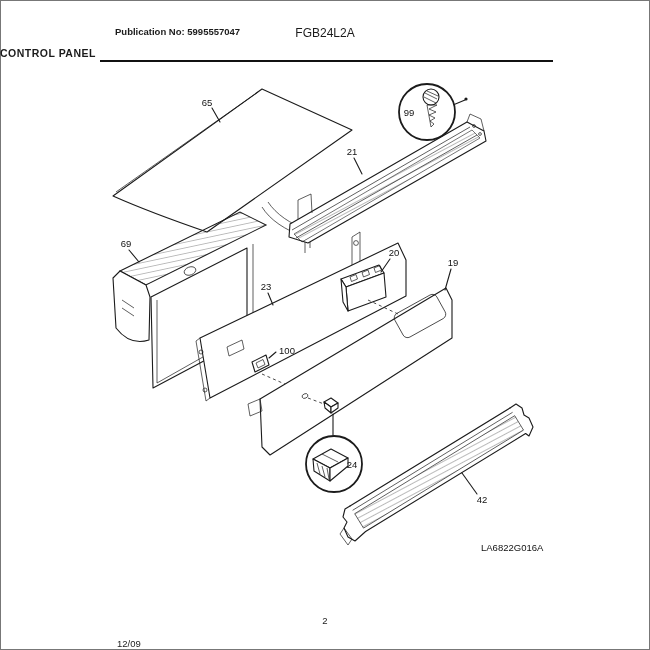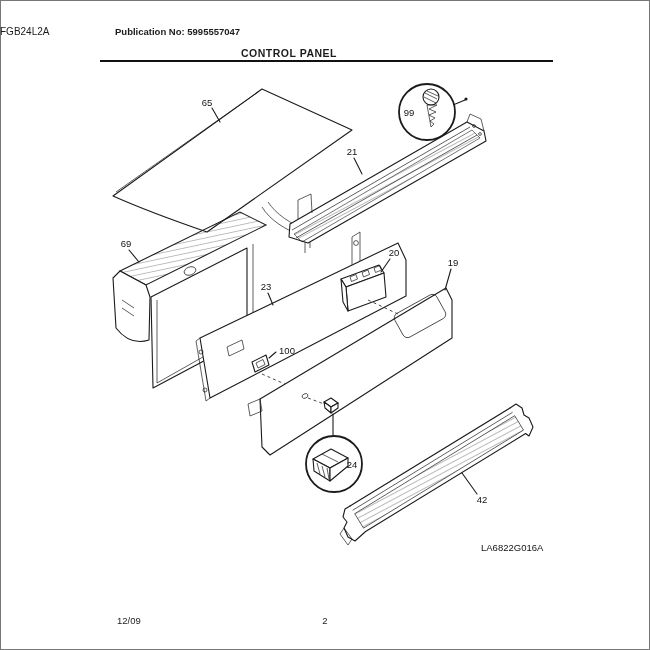--- a/index.html
+++ b/index.html
@@ -2,24 +2,24 @@
 <html><head>
 <meta charset="utf-8">
 <style>
   html,body{margin:0;padding:0;}
   body{
     width:650px;height:650px;background:#ffffff;position:relative;
     font-family:"Liberation Sans", sans-serif;color:#1b1b1b;overflow:hidden;
     box-shadow:inset 0 0 0 1px #777;
   }
   .hdr-pub{position:absolute;left:115px;top:26px;font-size:9.5px;font-weight:bold;}
-  .hdr-model{position:absolute;left:0;top:26px;width:650px;font-size:10px;}
-  .hdr-title{position:absolute;left:0;top:47px;width:578px;text-align:center;font-size:10.5px;font-weight:bold;letter-spacing:.5px;}
+  .hdr-model{position:absolute;left:0;top:26px;width:650px;text-align:center;font-size:12px;}
+  .hdr-title{position:absolute;left:0;top:47px;width:578px;text-align:left;font-size:10.5px;font-weight:bold;letter-spacing:.5px;}
   .hdr-rule{position:absolute;left:100px;top:60px;width:453px;height:2px;background:#111;}
-  .ftr-date{position:absolute;left:117px;top:615px;font-size:9.5px;text-align:center;}
+  .ftr-date{position:absolute;left:117px;top:638px;font-size:9.5px;text-align:center;}
   .ftr-page{position:absolute;left:0;top:615px;width:650px;text-align:center;font-size:9.5px;}
   svg.diagram{position:absolute;left:0;top:0;}
   svg.diagram text{font-family:"Liberation Sans", sans-serif;font-size:9.5px;fill:#111;}
   svg.diagram .ln{fill:none;stroke:#1b1b1b;stroke-width:1.1;stroke-linejoin:round;stroke-linecap:round;}
   svg.diagram .thin{fill:none;stroke:#1b1b1b;stroke-width:.7;}
   svg.diagram .wht{fill:#fff;stroke:#1b1b1b;stroke-width:1.1;stroke-linejoin:round;}
   svg.diagram .dash{fill:none;stroke:#1b1b1b;stroke-width:.8;stroke-dasharray:3 3;}
 </style>
 </head>
 <body>

